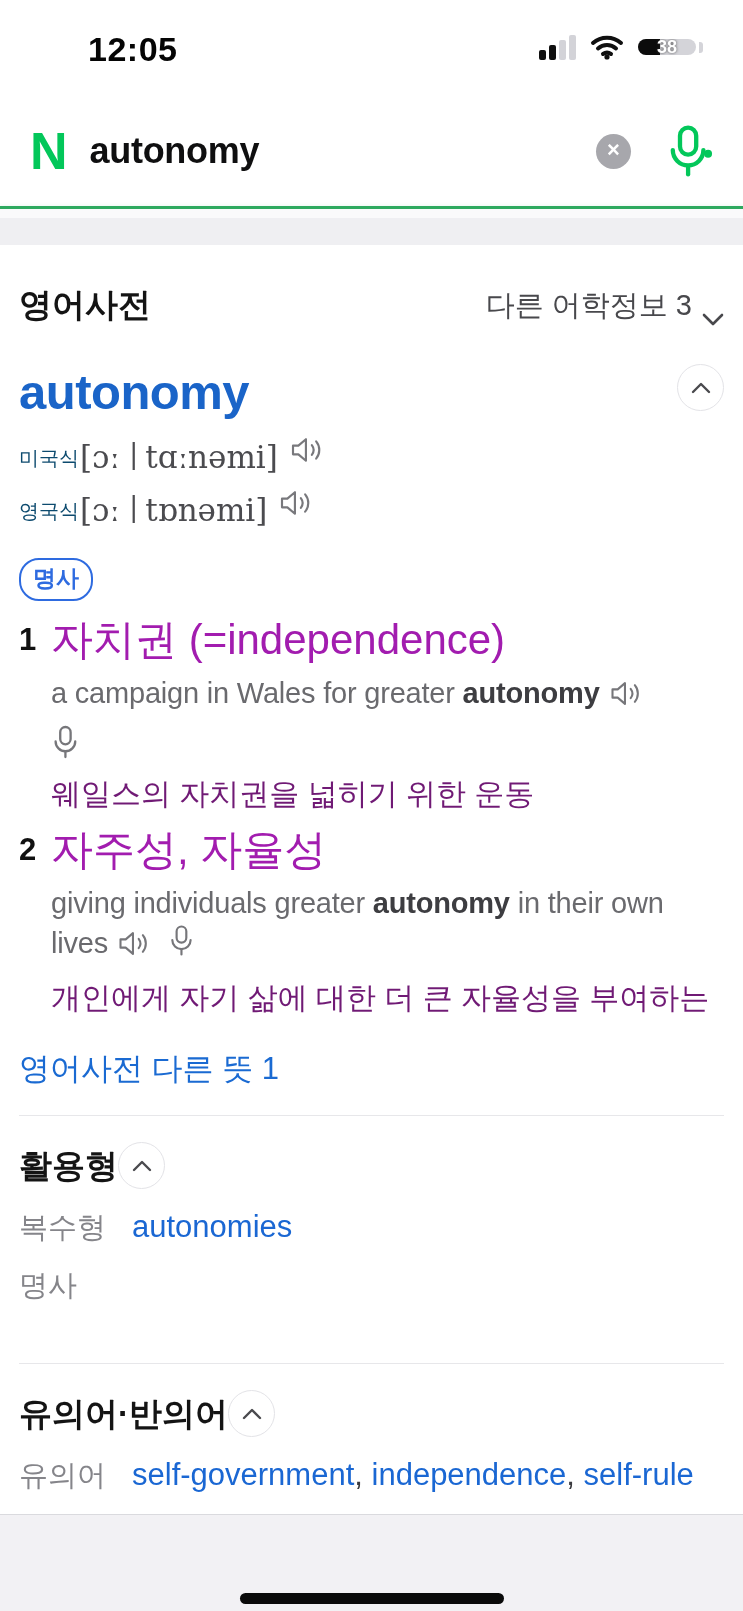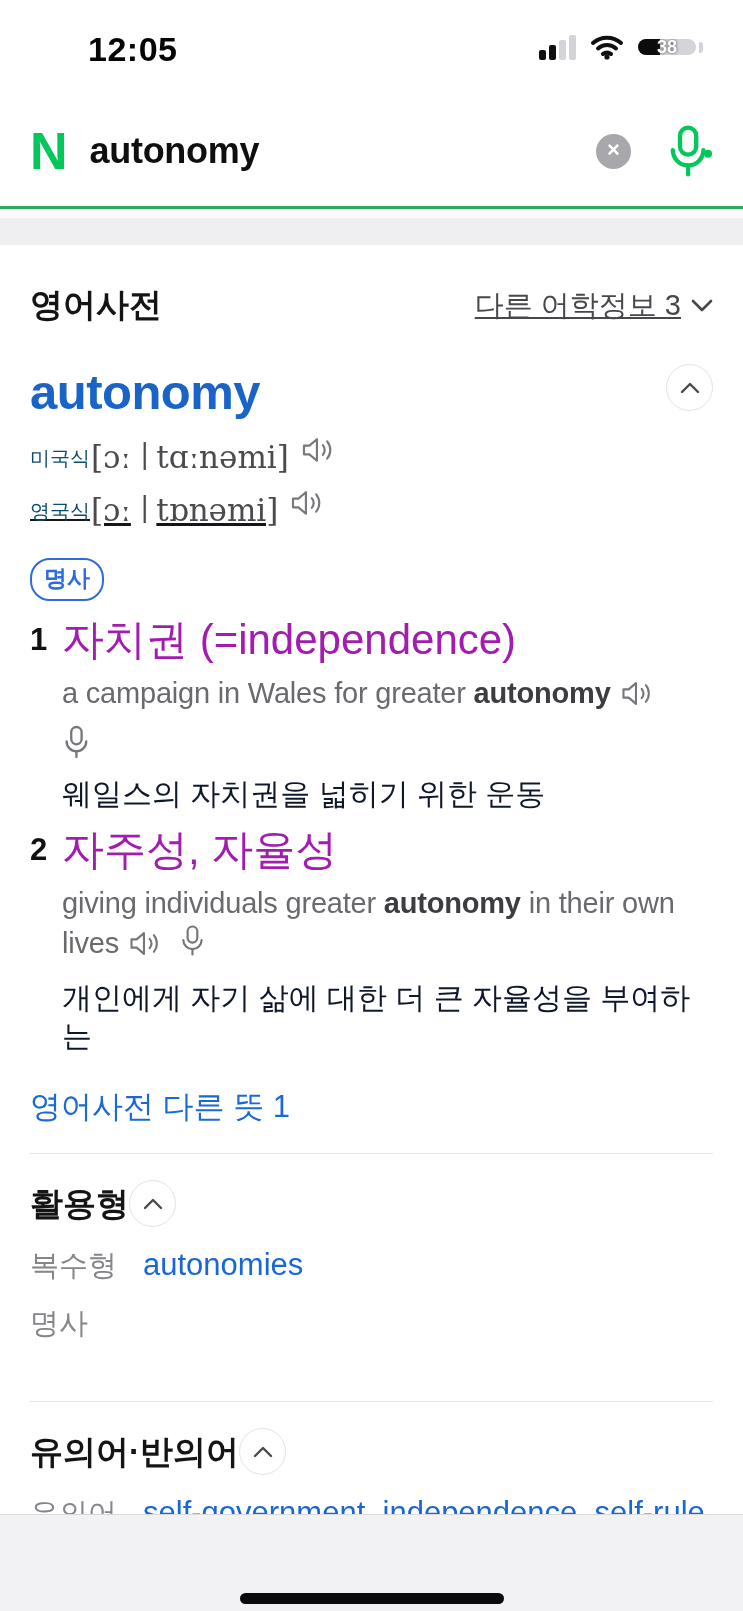--- a/index.html
+++ b/index.html
@@ -24,45 +24,45 @@
   
   .search-bar { height:110px; display:flex; align-items:center; padding:0 30px; }
   .n-logo { font-size:52px; font-weight:900; color:#03c75a; line-height:1; letter-spacing:-2px; }
   .query { flex:1; margin-left:24px; font-size:36px; font-weight:700; color:#0f0f10; letter-spacing:-.3px; }
   .clear-btn { width:35px; height:35px; border-radius:50%; background:#a7a7ac; display:flex; align-items:center; justify-content:center; margin-right:34px; }
   .clear-btn span { color:#ffffff; font-size:22px; font-weight:700; line-height:1; transform:translateY(-1px); }
   .mic-btn svg { display:block; }
   .green-line { height:3px; background:#2ea95f; box-shadow:0 2px 5px rgba(46,169,95,.35); }
   .top-strip { height:36px; background:linear-gradient(#fafafb 0 9px, #efeff2 9px 100%); }
   
-  .content { padding:0 30px; }
+  .content { padding:0 19px; }
   .dict-header { margin-top:38px; display:flex; justify-content:space-between; align-items:center; }
   .dict-title { font-size:33px; font-weight:700; color:#141414; }
-  .other-info { display:flex; align-items:center; gap:10px; font-size:29px; color:#48484c;text-decoration:underline; }
+  .other-info { display:flex; align-items:flex-end; gap:10px; font-size:29px; color:#48484c; }
   .headword-row { margin-top:36px; display:flex; justify-content:space-between; align-items:flex-start; }
   .headword { font-size:49px; font-weight:700; color:#1a64c8; line-height:56px; letter-spacing:-.5px; }
   .circle-btn { width:47px; height:47px; border-radius:50%; border:1px solid #e3e3e7; background:#fff; display:flex; align-items:center; justify-content:center; flex:0 0 auto; }
   .pron-line { display:flex; align-items:center; margin-top:16px; line-height:40px; }
-  .pron-line + .pron-line { margin-top:10px;text-decoration:underline; }
+  .pron-line + .pron-line { margin-top:10px; }
   .pron-label { font-size:20px; color:#0c4a6e; margin-right:1px; }
   .ipa { font-family:"DejaVu Serif", serif; font-size:31px; color:#4b4b4f; }
   .stress { font-family:"DejaVu Serif", serif; font-size:28px; color:#4b4b4f; display:inline-block; transform:translateY(-5px); margin:0 7px 0 9px; }
   .pron-line .spk { margin-left:12px; }
   .pos-badge { display:inline-block; margin-top:26px; border:2px solid #2e6be0; color:#2e6be0; border-radius:20px; padding:3px 12px 5px; font-size:23px; font-weight:600; }
   .sense { margin-top:18px; }
   .sense + .sense { margin-top:16px; }
   .sense-head { display:flex; line-height:42px; }
   .sense-num { width:32px; font-size:31px; font-weight:700; color:#111; flex:0 0 auto; }
   .sense-meaning { font-size:42px; color:#a21caf; }
   .sense-body { margin-left:32px; }
   .example { margin-top:12px; font-size:29px; line-height:40px; color:#6a6a6e; letter-spacing:-.2px; }
   .example b { color:#3d3d41; font-weight:700; }
   .icon-inline { display:inline-block; vertical-align:-4px; margin-left:10px; }
   .mic-line { margin-top:4px; height:42px; display:flex; align-items:center; }
-  .translation { margin-top:12px; font-size:30px; line-height:38px; color:#0f172a; }
+  .translation { margin-top:12px; font-size:30px; line-height:38px; color:#701a75; }
   .more-link { margin-top:34px; font-size:31px; color:#1a6ad2; line-height:36px; display:inline-block; }
   .divider { border-top:1px solid #e7e7ea; }
   .div1 { margin-top:28px; }
   .div2 { margin-top:58px; }
   .section-head { margin-top:26px; display:flex; align-items:center; }
   .section-title { font-size:33px; font-weight:700; color:#141414; line-height:44px; }
   .kv-row { margin-top:18px; display:flex; align-items:baseline; line-height:40px; }
   .kv-label { font-size:29px; color:#85858a; margin-right:26px; flex:0 0 auto; }
   .kv-value, .word-link { font-size:31px; color:#1a67d3; }
   .word-sep { font-size:31px; color:#3a3a3e; }

